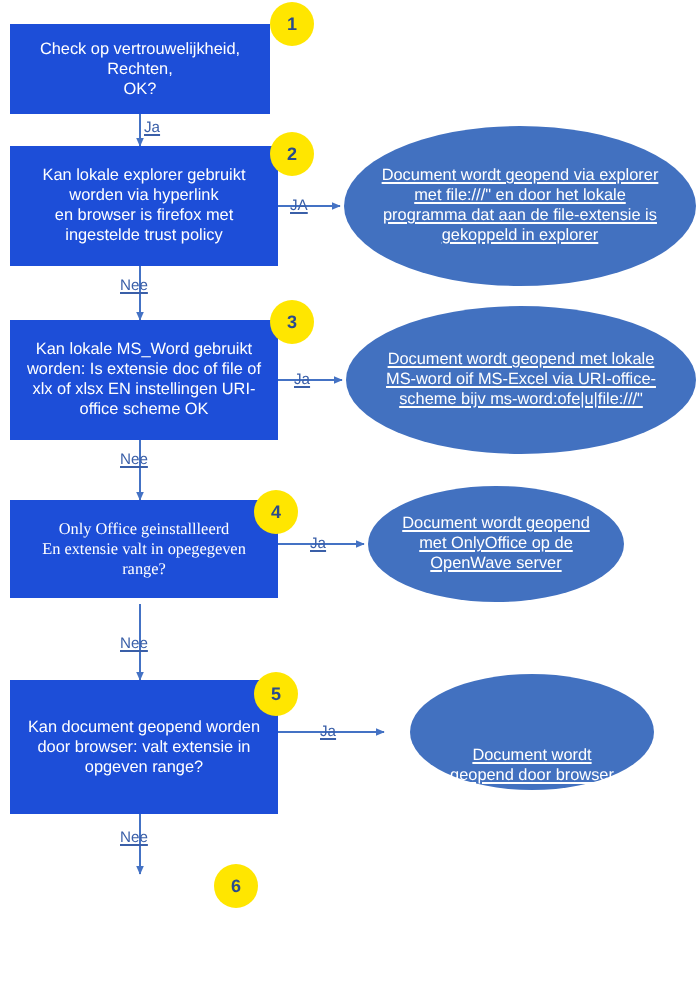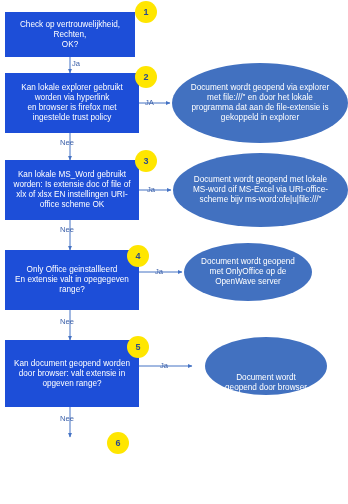--- a/index.html
+++ b/index.html
@@ -37,20 +37,21 @@
   }
 
   .decision {
     font-size: 8.2px;
   }
 
   .terminator {
     border-radius: 50%;
     background: #4271c0;
     font-size: 8.2px;
+    text-decoration: underline;
   }
 
   .badge {
     position: absolute;
     width: 22px;
     height: 22px;
     border-radius: 50%;
     background: #ffe600;
     color: #2a4b8d;
     font-size: 9px;
@@ -60,20 +61,21 @@
     justify-content: center;
     line-height: 1;
   }
 
   .edge-label {
     position: absolute;
     color: #3a5fa8;
     font-size: 7.6px;
     line-height: 1;
     white-space: nowrap;
+    text-decoration: underline;
   }
 
   svg.connectors {
     position: absolute;
     left: 0; top: 0;
     width: 348px;
     height: 504px;
     pointer-events: none;
   }
 </style>
@@ -144,21 +146,21 @@
   <div class="edge-label" style="left:147px; top:186px;">Ja</div>
 
   <div class="node terminator" style="left:173px; top:153px; width:175px; height:74px;text-align:center;">
     <span>Document wordt geopend met lokale
 MS-word oif MS-Excel via URI-office-
 scheme bijv ms-word:ofe|u|file:///"</span>
   </div>
 
   <div class="edge-label" style="left:60px; top:226px;">Nee</div>
 
-  <div class="node decision" style="left:5px; top:250px; width:134px; height:60px;">
+  <div class="node decision" style="left:5px; top:250px; width:134px; height:49px;font-family:Liberation Serif, serif;">
     <span>Only Office  geinstallleerd
 En extensie valt in opegegeven
 range?</span>
   </div>
   <div class="badge" style="left:127px; top:245px;">4</div>
   <div class="edge-label" style="left:155px; top:268px;">Ja</div>
 
   <div class="node terminator" style="left:184px; top:243px; width:128px; height:58px;">
     <span>Document wordt geopend
 met OnlyOffice op de

